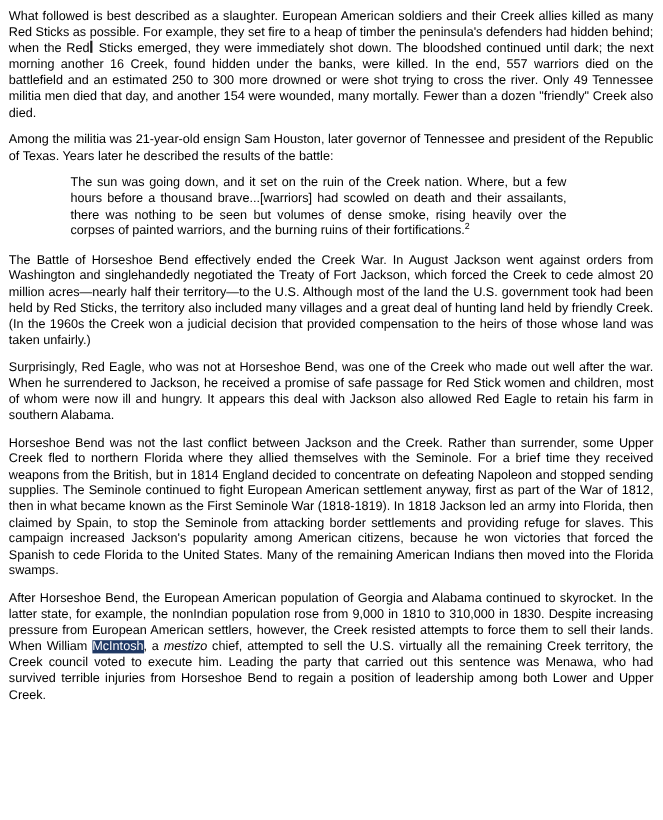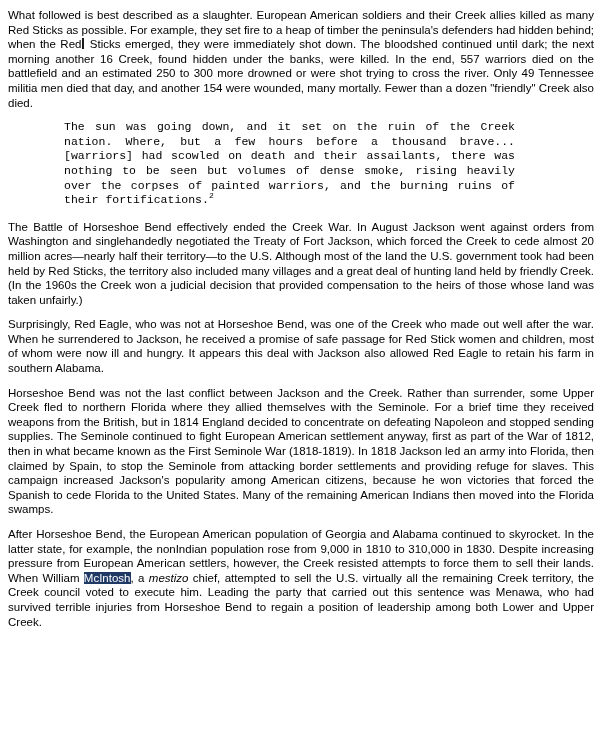--- a/index.html
+++ b/index.html
@@ -29,21 +29,20 @@
     margin: 0 0 10px 0;
     padding: 0;
   }
   .para.last {
     margin-bottom: 0;
   }
   blockquote.quote {
     margin: 2px 79px 12px 56px;
     padding: 0;
     text-align: justify;
-    font-family: Liberation Mono, monospace;
   }
   .caret {
     display: inline-block;
     width: 2px;
     height: 11px;
     background: #1a1a1a;
     vertical-align: -1px;
     margin: 0 1px 0 1px;
   }
   .selected {
@@ -58,20 +57,21 @@
     vertical-align: super;
   }
 </style>
 </head>
 <body>
 
 <div class="page">
 
   <p class="para"><span>What followed is best described as a slaughter. European American soldiers and their Creek allies killed as many Red Sticks as possible. For example, they set fire to a heap of timber the peninsula's defenders had hidden behind; when the Red</span><span class="caret"></span><span> Sticks emerged, they were immediately shot down. The bloodshed continued until dark; the next morning another 16 Creek, found hidden under the banks, were killed. In the end, 557 warriors died on the battlefield and an estimated 250 to 300 more drowned or were shot trying to cross the river. Only 49 Tennessee militia men died that day, and another 154 were wounded, many mortally. Fewer than a dozen "friendly" Creek also died.</span></p>
 
+  <p class="para">Among the militia was 21-year-old ensign Sam Houston, later governor of Tennessee and president of the Republic of Texas. Years later he described the results of the battle:</p>
 
   <blockquote class="quote"><span>The sun was going down, and it set on the ruin of the Creek nation. Where, but a few hours before a thousand brave...[warriors] had scowled on death and their assailants, there was nothing to be seen but volumes of dense smoke, rising heavily over the corpses of painted warriors, and the burning ruins of their fortifications.</span><sup class="footnote">2</sup></blockquote>
 
   <p class="para">The Battle of Horseshoe Bend effectively ended the Creek War. In August Jackson went against orders from Washington and singlehandedly negotiated the Treaty of Fort Jackson, which forced the Creek to cede almost 20 million acres—nearly half their territory—to the U.S. Although most of the land the U.S. government took had been held by Red Sticks, the territory also included many villages and a great deal of hunting land held by friendly Creek. (In the 1960s the Creek won a judicial decision that provided compensation to the heirs of those whose land was taken unfairly.)</p>
 
   <p class="para">Surprisingly, Red Eagle, who was not at Horseshoe Bend, was one of the Creek who made out well after the war. When he surrendered to Jackson, he received a promise of safe passage for Red Stick women and children, most of whom were now ill and hungry. It appears this deal with Jackson also allowed Red Eagle to retain his farm in southern Alabama.</p>
 
   <p class="para">Horseshoe Bend was not the last conflict between Jackson and the Creek. Rather than surrender, some Upper Creek fled to northern Florida where they allied themselves with the Seminole. For a brief time they received weapons from the British, but in 1814 England decided to concentrate on defeating Napoleon and stopped sending supplies. The Seminole continued to fight European American settlement anyway, first as part of the War of 1812, then in what became known as the First Seminole War (1818-1819). In 1818 Jackson led an army into Florida, then claimed by Spain, to stop the Seminole from attacking border settlements and providing refuge for slaves. This campaign increased Jackson's popularity among American citizens, because he won victories that forced the Spanish to cede Florida to the United States. Many of the remaining American Indians then moved into the Florida swamps.</p>
 
   <p class="para last"><span>After Horseshoe Bend, the European American population of Georgia and Alabama continued to skyrocket. In the latter state, for example, the nonIndian population rose from 9,000 in 1810 to 310,000 in 1830. Despite increasing pressure from European American settlers, however, the Creek resisted attempts to force them to sell their lands. When William </span><span class="selected">McIntosh</span><span>, a </span><em class="italic">mestizo</em><span> chief, attempted to sell the U.S. virtually all the remaining Creek territory, the Creek council voted to execute him. Leading the party that carried out this sentence was Menawa, who had survived terrible injuries from Horseshoe Bend to regain a position of leadership among both Lower and Upper Creek.</span></p>

